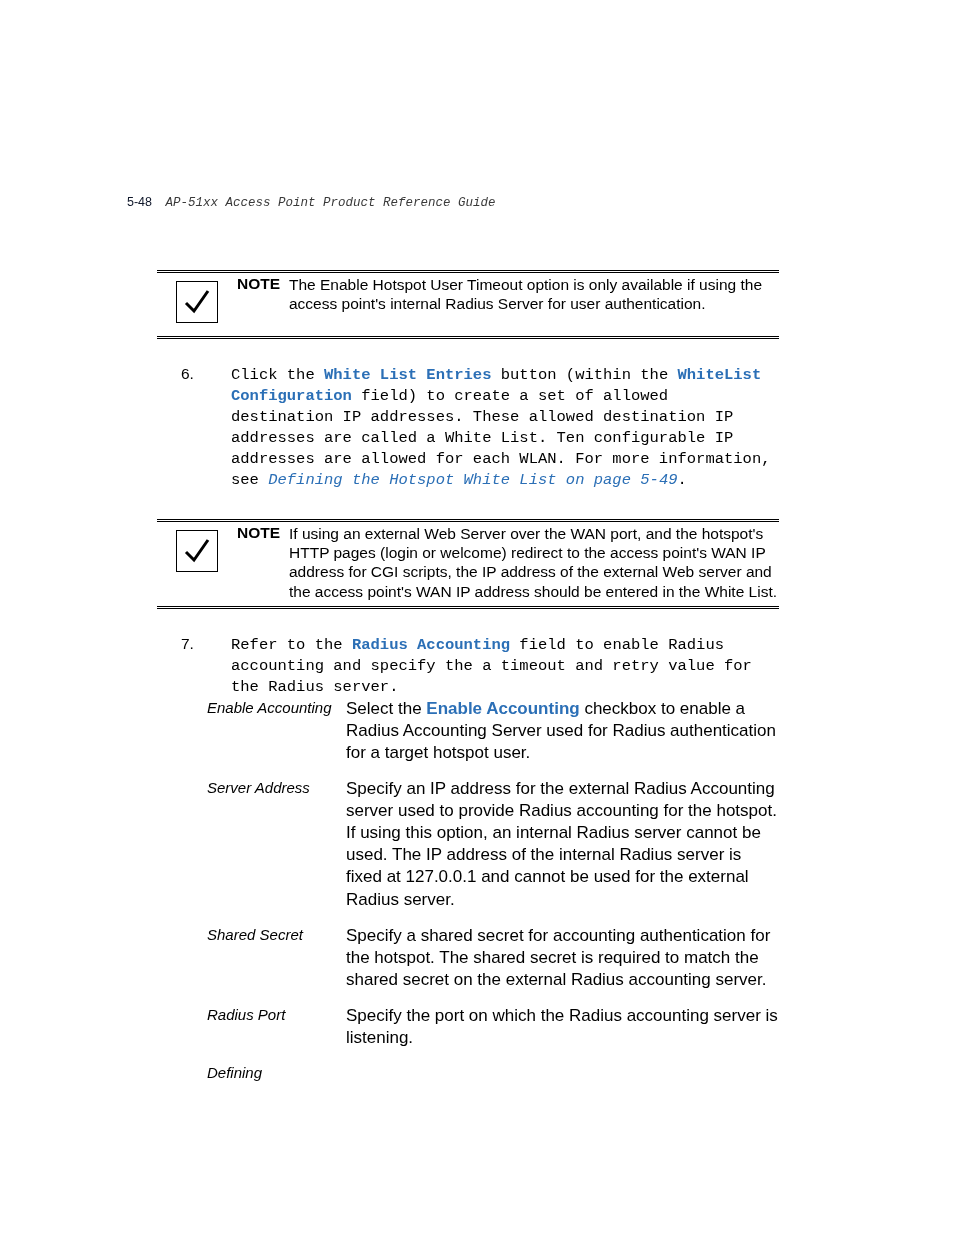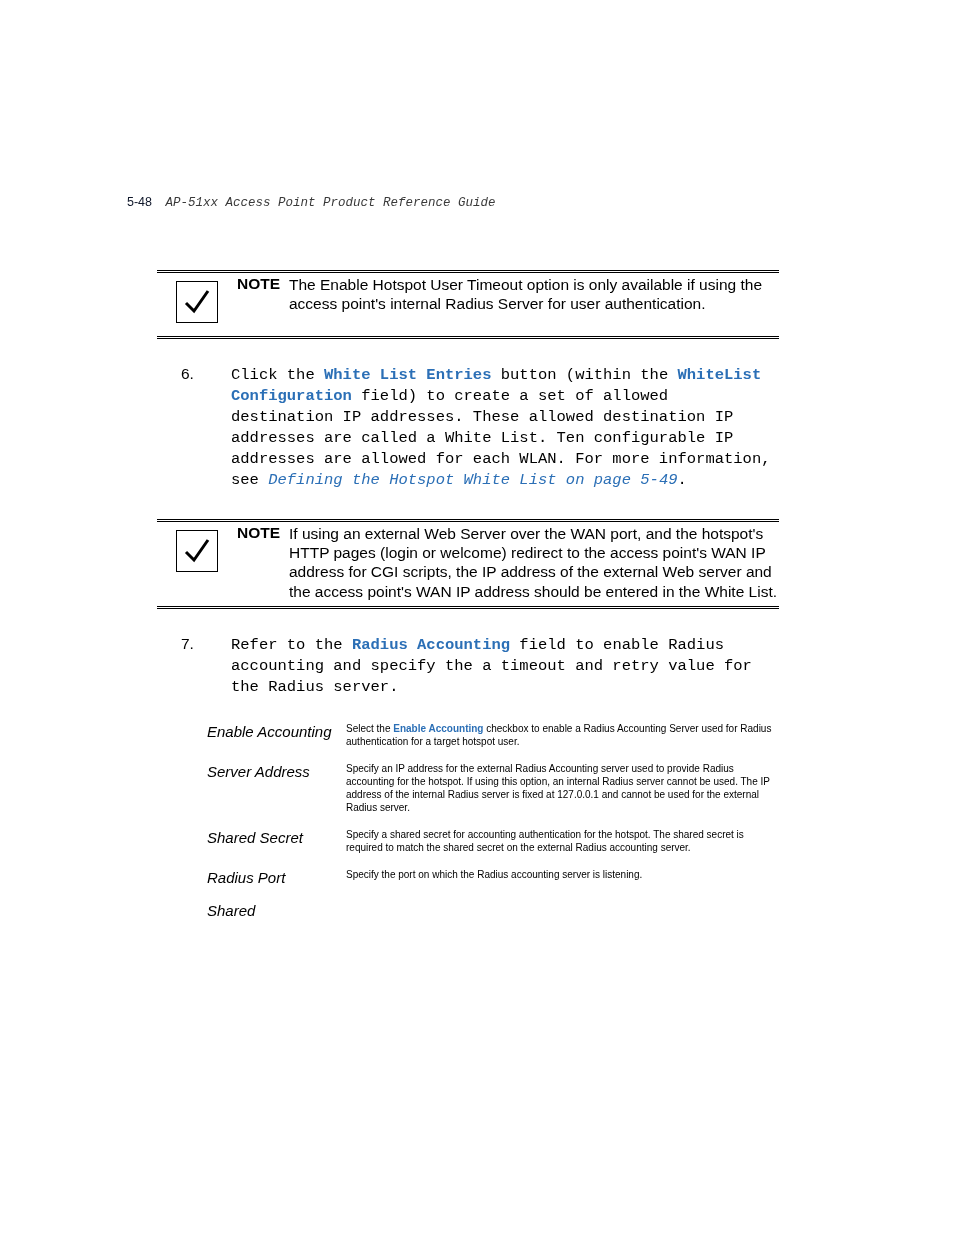--- a/index.html
+++ b/index.html
@@ -100,37 +100,36 @@
   .link-bold {
     color: #2b6fb6;
     font-weight: bold;
   }
   .link-italic {
     color: #2b6fb6;
     font-style: italic;
   }
   .def-table {
     margin-left: 50px;
-    margin-top: 24px;
   }
   .def-row {
     display: flex;
     margin-bottom: 14px;
     align-items: flex-start;
   }
   .def-term {
     width: 135px;
     flex-shrink: 0;
     font-style: italic;
     font-size: 15px;
     line-height: 1.3;
     padding-right: 4px;
   }
   .def-desc {
-    font-size: 10px;
+    font-size: 17px;
     line-height: 1.3;
     flex: 1;
   }
   svg.check { display: block; }
 </style>
 </head>
 <body>
 
 <div class="header-line">
   <span class="page-num">5-48</span>
@@ -201,19 +200,19 @@
         <div class="def-desc">Specify a shared secret for accounting authentication for the hotspot. The shared secret is required to match the shared secret on the external Radius accounting server.</div>
       </div>
 
       <div class="def-row">
         <div class="def-term">Radius Port</div>
         <div class="def-desc">Specify the port on which the Radius accounting server is listening.</div>
       </div>
 
 
       <div class="def-row">
-        <div class="def-term">Shared</div>
+        <div class="def-term">Defining</div>
       </div>
 
     </div>
 
   </div>
 </div>
 
 </body></html>

